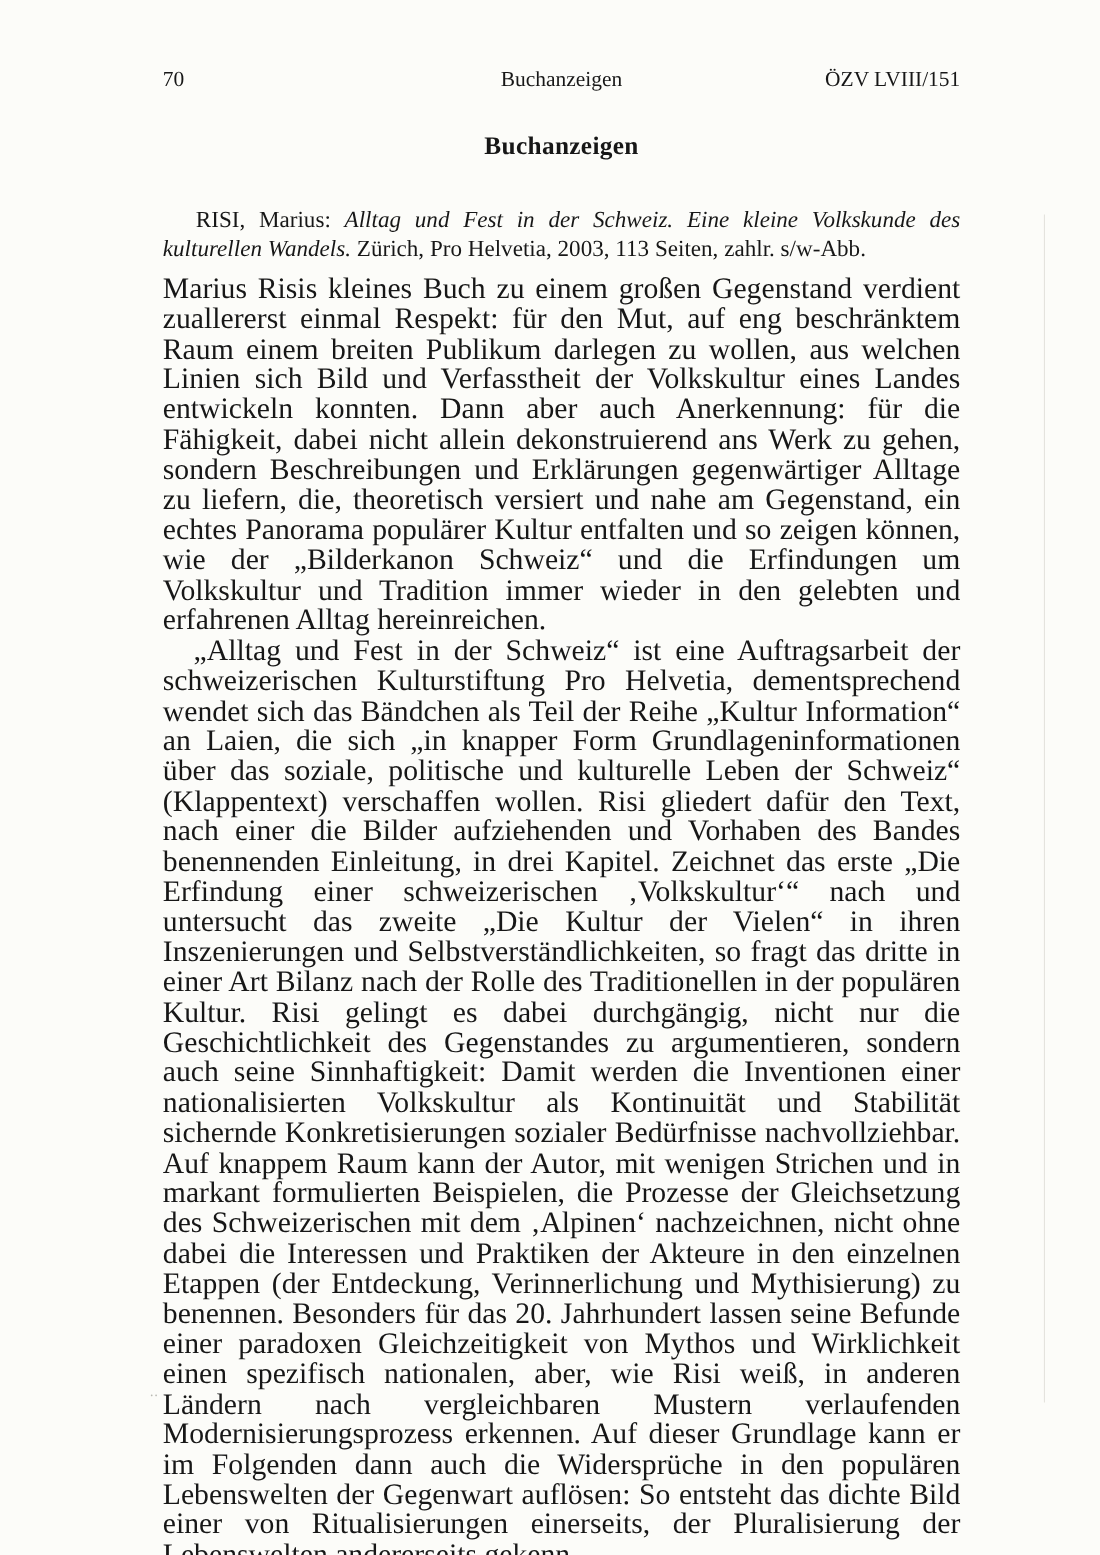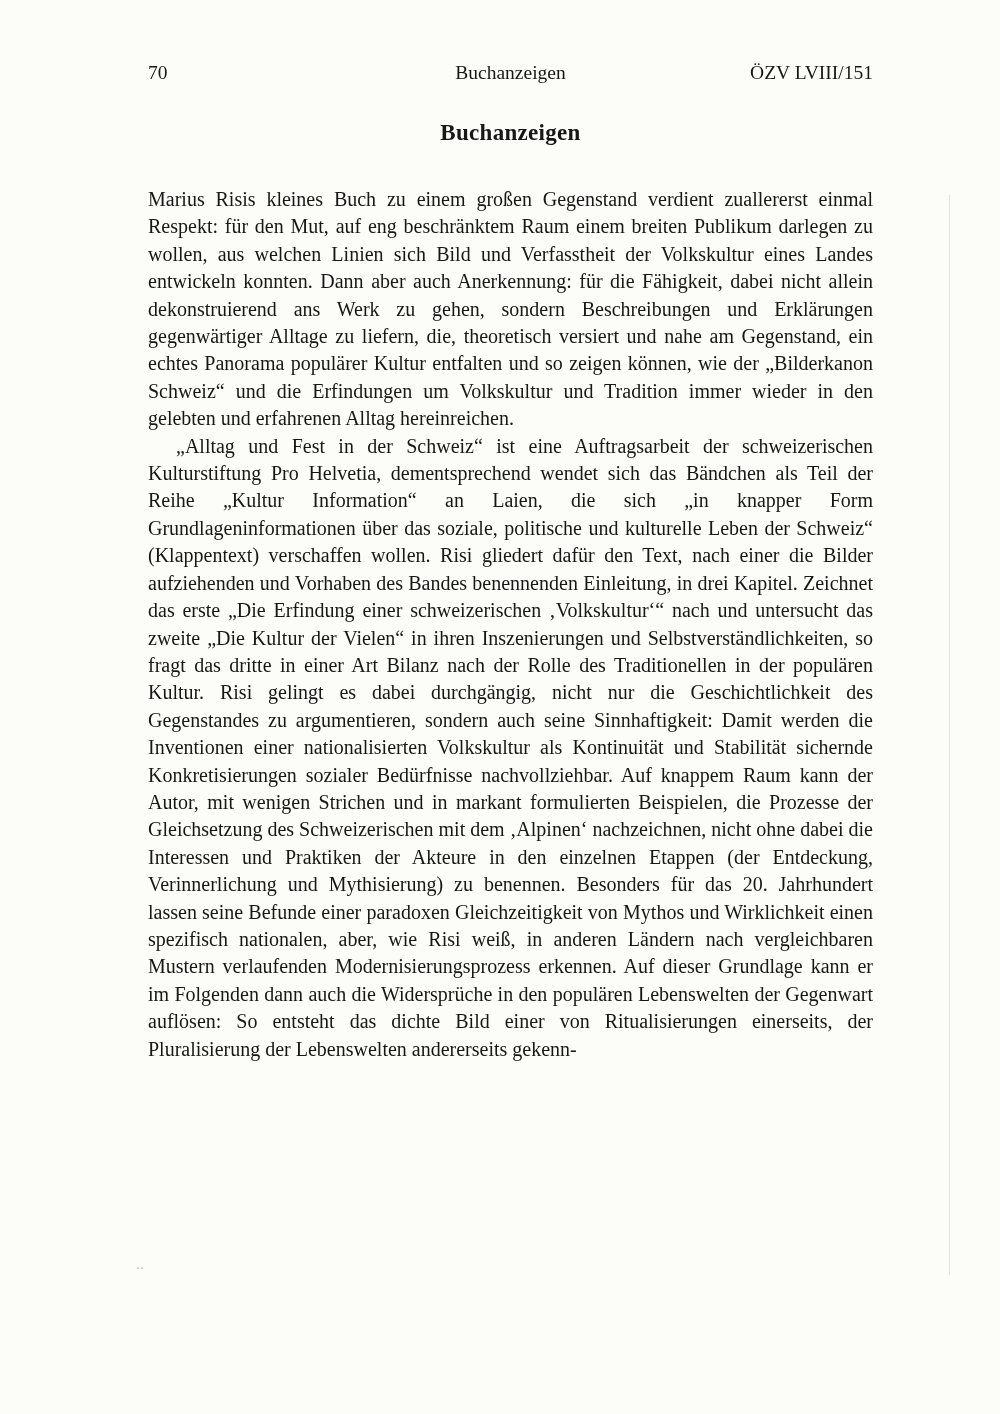--- a/index.html
+++ b/index.html
@@ -63,21 +63,21 @@
     font-size: 21px;
     line-height: 27.4px;
     margin: 0 0 8px 0;
     text-align: justify;
     text-indent: 30px;
   }
   .citation em {
     font-style: italic;
   }
   .body-para {
-    font-size: 20px;
+    font-size: 27px;
     line-height: 27.4px;
     margin: 0;
     text-align: justify;
   }
   .body-para.indent {
     text-indent: 28px;
   }
   
   .scan-line-right {
     position: absolute;
@@ -103,20 +103,21 @@
 
   <header class="running-head">
     <span class="pageno">70</span>
     <span class="runtitle">Buchanzeigen</span>
     <span class="journal">ÖZV LVIII/151</span>
   </header>
 
   <main class="column">
     <h1 class="section-title">Buchanzeigen</h1>
 
+    <p class="citation"><span>RISI, Marius: </span><em>Alltag und Fest in der Schweiz. Eine kleine Volkskunde des kulturellen Wandels.</em><span> Zürich, Pro Helvetia, 2003, 113 Seiten, zahlr. s/w-Abb.</span></p>
 
     <p class="body-para">Marius Risis kleines Buch zu einem großen Gegenstand verdient zuallererst einmal Respekt: für den Mut, auf eng beschränktem Raum einem breiten Publikum darlegen zu wollen, aus welchen Linien sich Bild und Verfasstheit der Volkskultur eines Landes entwickeln konnten. Dann aber auch Anerkennung: für die Fähigkeit, dabei nicht allein dekonstruierend ans Werk zu gehen, sondern Beschreibungen und Erklärungen gegenwärtiger Alltage zu liefern, die, theoretisch versiert und nahe am Gegenstand, ein echtes Panorama populärer Kultur entfalten und so zeigen können, wie der „Bilderkanon Schweiz“ und die Erfindungen um Volkskultur und Tradition immer wieder in den gelebten und erfahrenen Alltag hereinreichen.</p>
 
     <p class="body-para indent">„Alltag und Fest in der Schweiz“ ist eine Auftragsarbeit der schweizerischen Kulturstiftung Pro Helvetia, dementsprechend wendet sich das Bändchen als Teil der Reihe „Kultur Information“ an Laien, die sich „in knapper Form Grundlageninformationen über das soziale, politische und kulturelle Leben der Schweiz“ (Klappentext) verschaffen wollen. Risi gliedert dafür den Text, nach einer die Bilder aufziehenden und Vorhaben des Bandes benennenden Einleitung, in drei Kapitel. Zeichnet das erste „Die Erfindung einer schweizerischen ‚Volkskultur‘“ nach und untersucht das zweite „Die Kultur der Vielen“ in ihren Inszenierungen und Selbstverständlichkeiten, so fragt das dritte in einer Art Bilanz nach der Rolle des Traditionellen in der populären Kultur. Risi gelingt es dabei durchgängig, nicht nur die Geschichtlichkeit des Gegenstandes zu argumentieren, sondern auch seine Sinnhaftigkeit: Damit werden die Inventionen einer nationalisierten Volkskultur als Kontinuität und Stabilität sichernde Konkretisierungen sozialer Bedürfnisse nachvollziehbar. Auf knappem Raum kann der Autor, mit wenigen Strichen und in markant formulierten Beispielen, die Prozesse der Gleichsetzung des Schweizerischen mit dem ‚Alpinen‘ nachzeichnen, nicht ohne dabei die Interessen und Praktiken der Akteure in den einzelnen Etappen (der Entdeckung, Verinnerlichung und Mythisierung) zu benennen. Besonders für das 20. Jahrhundert lassen seine Befunde einer paradoxen Gleichzeitigkeit von Mythos und Wirklichkeit einen spezifisch nationalen, aber, wie Risi weiß, in anderen Ländern nach vergleichbaren Mustern verlaufenden Modernisierungsprozess erkennen. Auf dieser Grundlage kann er im Folgenden dann auch die Widersprüche in den populären Lebenswelten der Gegenwart auflösen: So entsteht das dichte Bild einer von Ritualisierungen einerseits, der Pluralisierung der Lebenswelten andererseits gekenn-</p>
   </main>
 
   <div class="scan-line-right"></div>
   <div class="scan-mark-bl">‥</div>
 
 </div>

